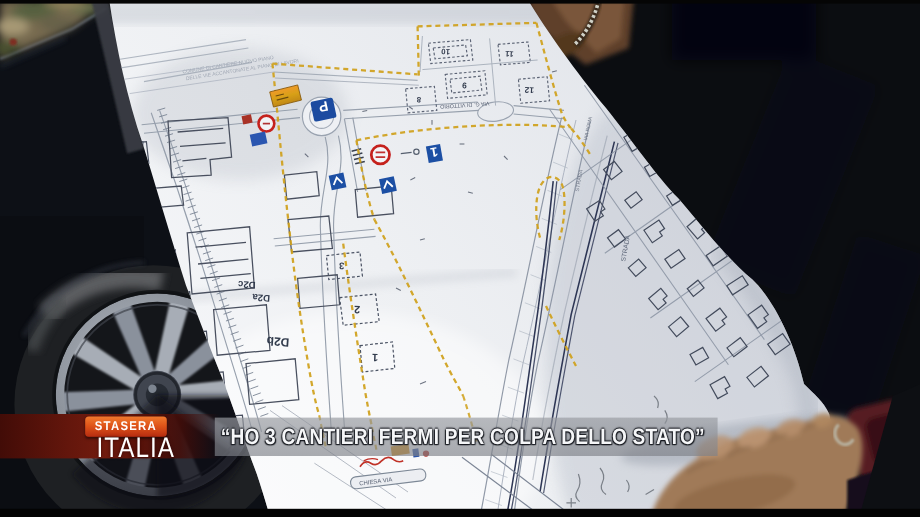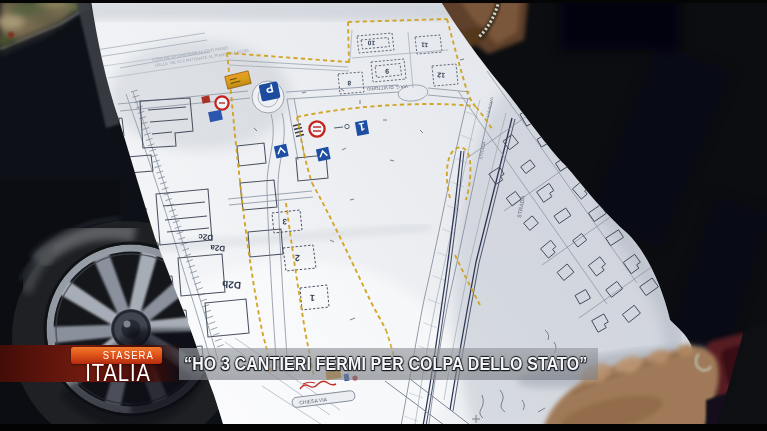--- a/index.html
+++ b/index.html
@@ -434,20 +434,20 @@
 
 <polygon points="744,330 767,320 767,431 716,431" fill="#0d0f13"></polygon>
 </svg>
 
 <div class="ov" style="left:0;top:345px;width:187px;height:37px;background:linear-gradient(90deg,#420c07 0%,#63160c 30%,#721b0e 46%,#5a1209 62%,rgba(70,13,8,0.85) 80%,rgba(60,11,7,0) 98%);"></div>
 
 <div class="ov" style="left:179px;top:348px;width:419px;height:32px;background:linear-gradient(180deg,rgba(152,155,161,0.68),rgba(126,129,136,0.66));"></div>
 
 <div class="ov" style="left:184px;top:348px;width:440px;height:32px;line-height:31px;white-space:nowrap;font-weight:bold;font-size:18.5px;color:#f5f6f8;transform:scaleX(0.86);transform-origin:left center;letter-spacing:0.2px;text-shadow:0 0 2px #14161c,1px 1px 1px #191c22,-1px 1px 1px #191c22,0 -1px 1px #191c22;">“HO 3 CANTIERI FERMI PER COLPA DELLO STATO”</div>
 
-<div class="ov" style="left:71px;top:347px;width:68px;height:17px;border-radius:3px;background:linear-gradient(180deg,#f07a2e 0%,#e05519 45%,#b72c10 100%);box-shadow:0 1px 2px rgba(0,0,0,0.45);text-align:center;line-height:17px;font-weight:normal;font-size:10.5px;color:#fff;letter-spacing:1.2px;padding-left:23px;"><span style="display:inline-block;transform:scaleX(0.9);">STASERA</span></div>
-
-<div class="ov" style="left:70px;top:360px;width:86px;text-align:right;font-size:23.5px;color:#fff;letter-spacing:1px;text-shadow:0 0 3px rgba(40,5,5,0.8);"><span style="display:inline-block;transform:scaleX(0.86);">ITALIA</span></div>
+<div class="ov" style="left:71px;top:347px;width:68px;height:17px;border-radius:3px;background:linear-gradient(180deg,#f07a2e 0%,#e05519 45%,#b72c10 100%);box-shadow:0 1px 2px rgba(0,0,0,0.45);text-align:center;line-height:17px;font-weight:bold;font-size:10.5px;color:#fff;letter-spacing:1.2px;"><span style="display:inline-block;transform:scaleX(0.9);">STASERA</span></div>
+
+<div class="ov" style="left:70px;top:360px;width:86px;text-align:center;font-size:23.5px;color:#fff;letter-spacing:1px;text-shadow:0 0 3px rgba(40,5,5,0.8);"><span style="display:inline-block;transform:scaleX(0.86);">ITALIA</span></div>
 
 <div class="ov" style="left:0;top:0;width:767px;height:3px;background:#050505;"></div>
 
 <div class="ov" style="left:0;top:424px;width:767px;height:7px;background:#030303;"></div>
 </div>
 
 </body></html>

